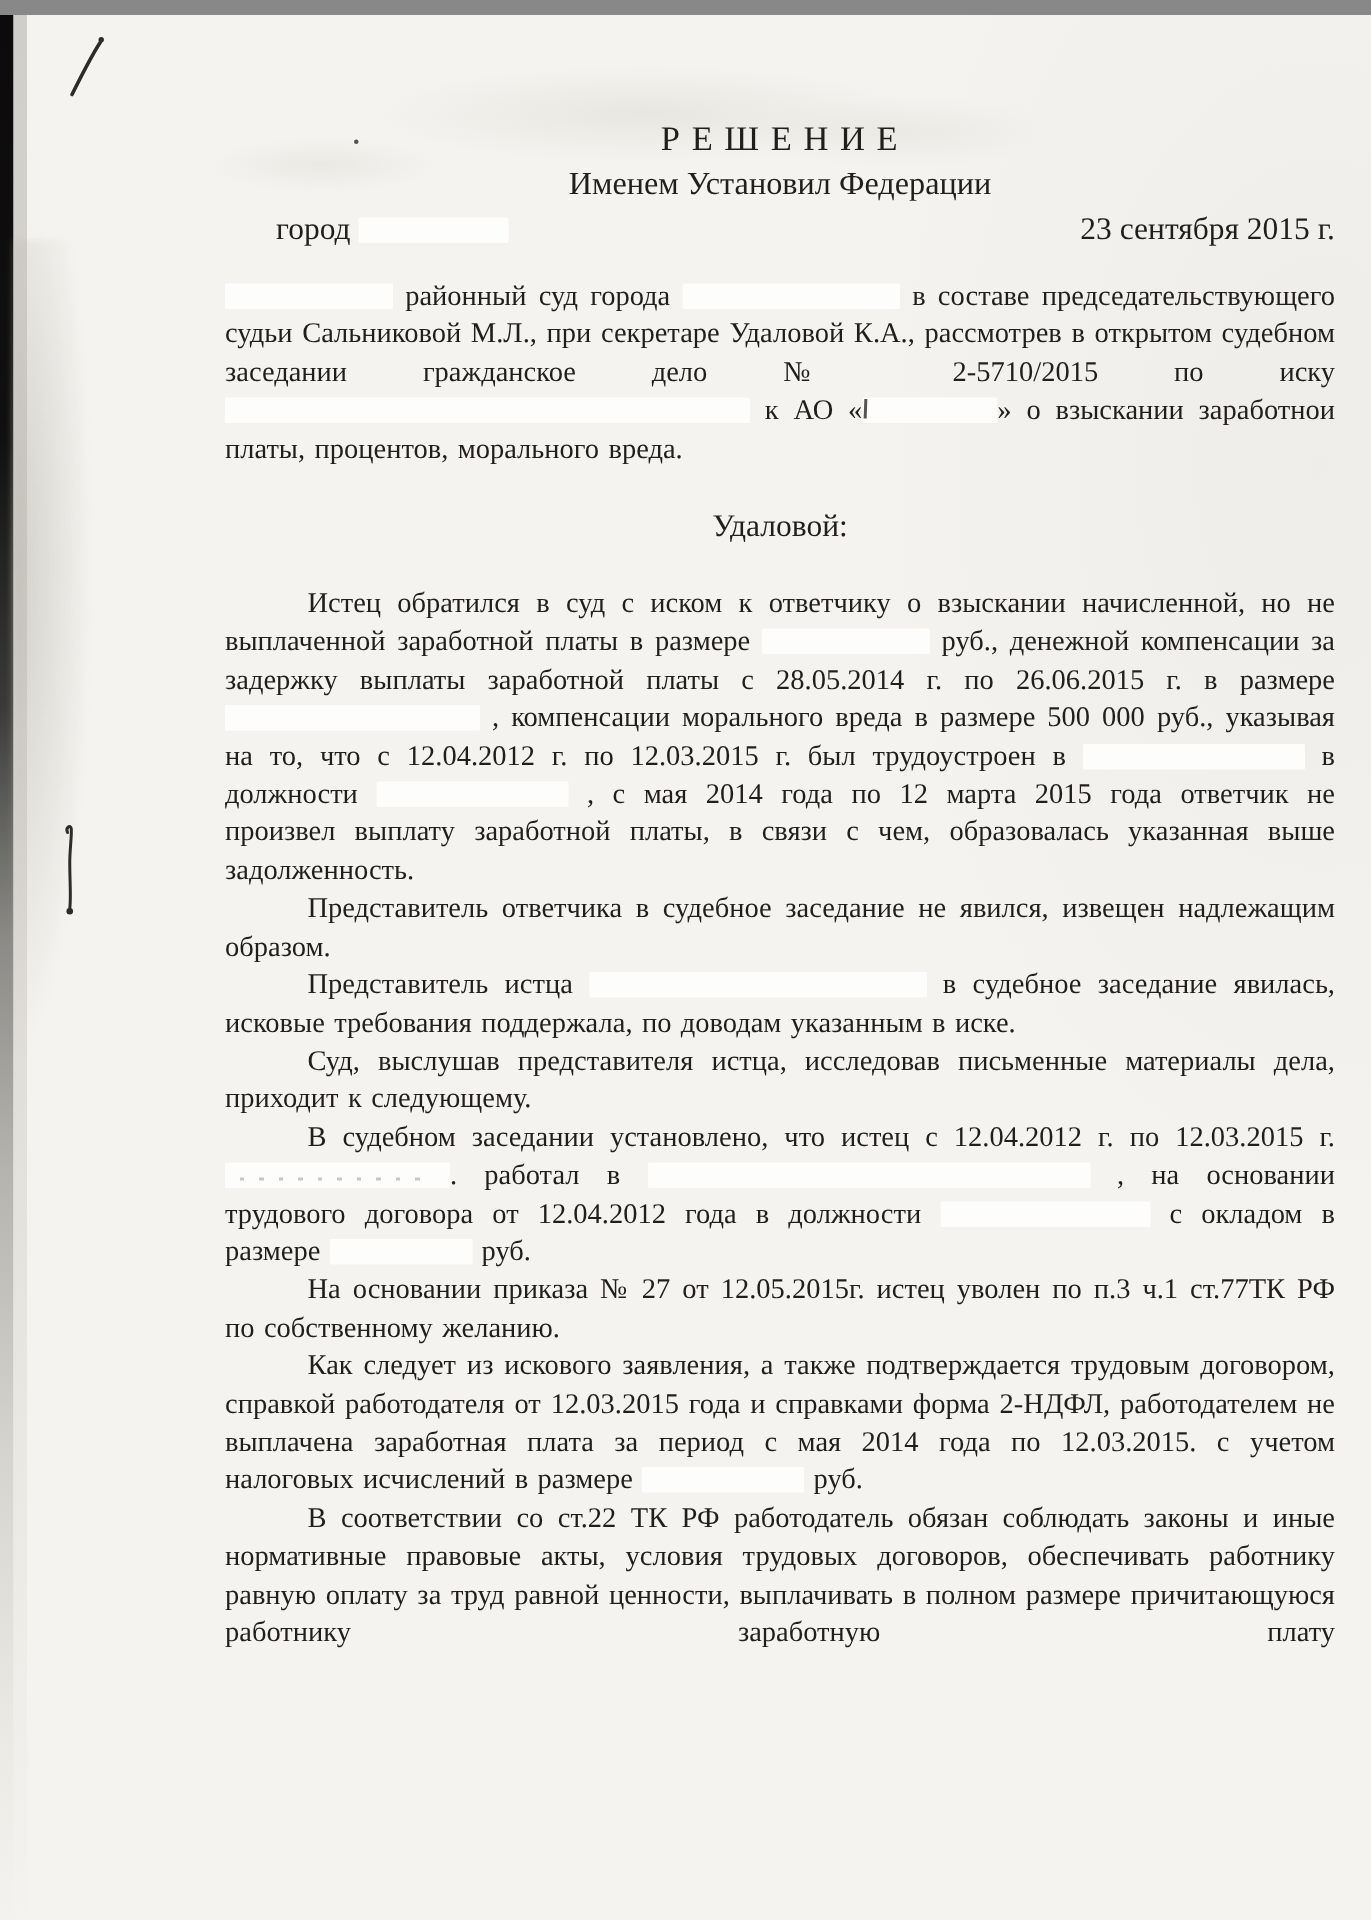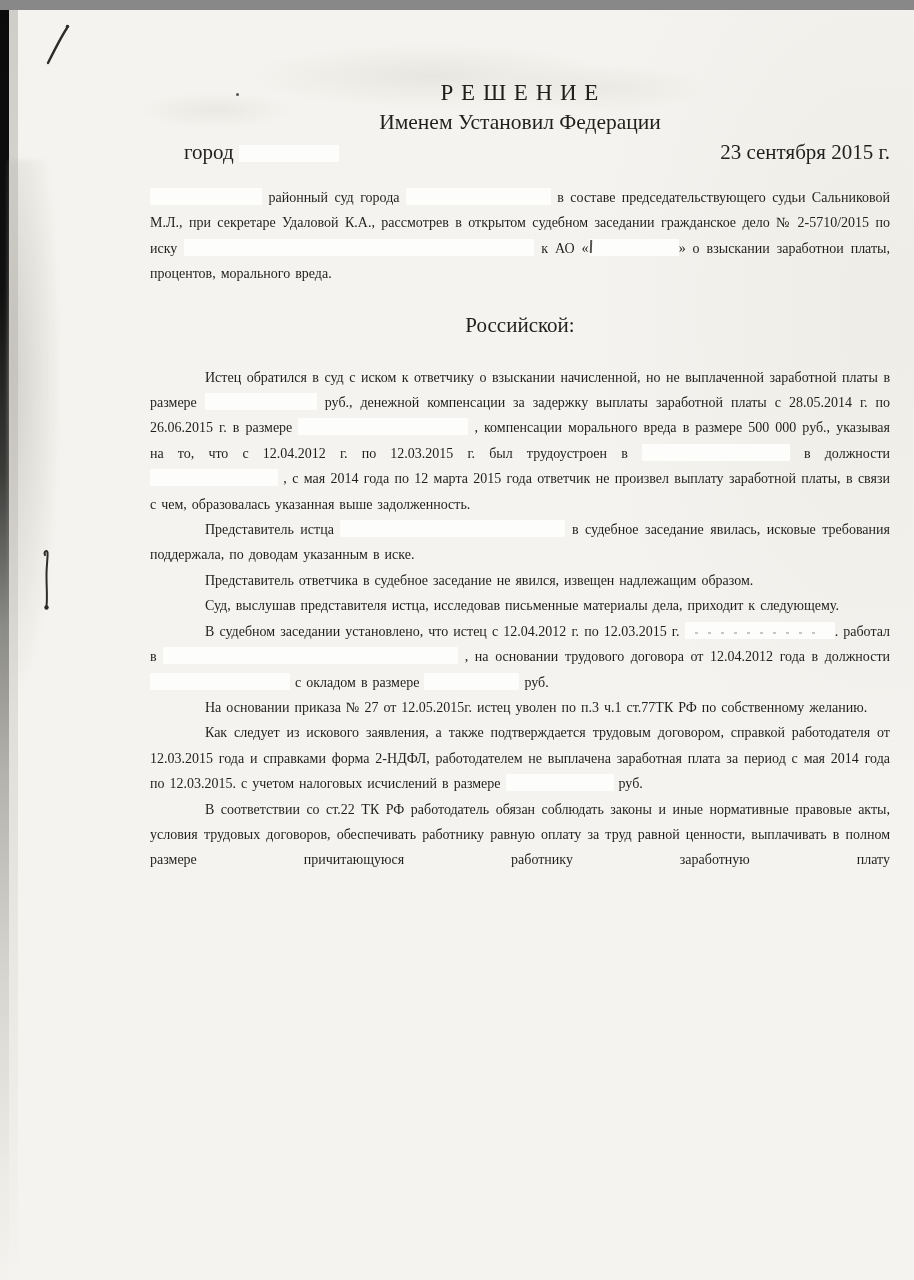--- a/index.html
+++ b/index.html
@@ -70,21 +70,21 @@
     display: flex; justify-content: space-between; align-items: center;
     font-size: 21px; line-height: 25px;
     margin-top: 5px;
     gap: 32px;
   }
   .place-wrap { margin-left: 34px; }
   .doc-body { margin-top: 20px; }
 
   .doc-paragraph {
     margin: 0;
-    font-size: 14px;
+    font-size: 19px;
     line-height: 25.4px;
     text-align: justify;
     word-spacing: 1.5px;
   }
   .doc-paragraph.indented { text-indent: 55px; }
   .doc-paragraph.continues { text-align-last: justify; }
 
   .doc-heading {
     text-align: center;
     font-size: 21px; line-height: 25px;
@@ -145,24 +145,24 @@
     <div class="place-date-row">
       <span class="place-wrap">
         <span>город</span>
         <span class="redaction" style="width: 100px;"></span>
       </span>
       <span>23 сентября 2015 г.</span>
     </div>
 
     <div class="doc-body" id="doc-body">
         <p class="doc-paragraph"><span class="redaction" style="width: 112px;"></span><span> районный суд города </span><span class="redaction" style="width: 145px;"></span><span> в составе председательствующего судьи Сальниковой М.Л., при секретаре Удаловой К.А., рассмотрев в открытом судебном заседании гражданское дело № 2-5710/2015 по иску </span><span class="redaction" style="width: 350px;"></span><span> к АО «</span><span class="redaction fragment" style="width: 90px;"></span><span>» о взыскании заработнои платы, процентов, морального вреда.</span></p>
-        <div class="doc-heading">Российской:</div>
+        <div class="doc-heading">Удаловой:</div>
         <p class="doc-paragraph indented"><span>Истец обратился в суд с иском к ответчику о взыскании начисленной, но не выплаченной заработной платы в размере </span><span class="redaction" style="width: 112px;"></span><span> руб., денежной компенсации за задержку выплаты заработной платы с 28.05.2014 г. по 26.06.2015 г. в размере </span><span class="redaction" style="width: 170px;"></span><span> , компенсации морального вреда в размере 500 000 руб., указывая на то, что с 12.04.2012 г. по 12.03.2015 г. был трудоустроен в </span><span class="redaction" style="width: 148px;"></span><span> в должности </span><span class="redaction" style="width: 128px;"></span><span> , с мая 2014 года по 12 марта 2015 года ответчик не произвел выплату заработной платы, в связи с чем, образовалась указанная выше задолженность.</span></p>
+        <p class="doc-paragraph indented"><span>Представитель ответчика в судебное заседание не явился, извещен надлежащим образом.</span></p>
         <p class="doc-paragraph indented"><span>Представитель истца </span><span class="redaction" style="width: 225px;"></span><span> в судебное заседание явилась, исковые требования поддержала, по доводам указанным в иске.</span></p>
-        <p class="doc-paragraph indented"><span>Представитель ответчика в судебное заседание не явился, извещен надлежащим образом.</span></p>
         <p class="doc-paragraph indented"><span>Суд, выслушав представителя истца, исследовав письменные материалы дела, приходит к следующему.</span></p>
         <p class="doc-paragraph indented"><span>В судебном заседании установлено, что истец с 12.04.2012 г. по 12.03.2015 г. </span><span class="redaction ghost" style="width: 150px;"></span><span>. работал в </span><span class="redaction" style="width: 295px;"></span><span> , на основании трудового договора от 12.04.2012 года в должности </span><span class="redaction" style="width: 140px;"></span><span> с окладом в размере </span><span class="redaction" style="width: 95px;"></span><span> руб.</span></p>
         <p class="doc-paragraph indented"><span>На основании приказа № 27 от 12.05.2015г. истец уволен по п.3 ч.1 ст.77ТК РФ по собственному желанию.</span></p>
         <p class="doc-paragraph indented"><span>Как следует из искового заявления, а также подтверждается трудовым договором, справкой работодателя от 12.03.2015 года и справками форма 2-НДФЛ, работодателем не выплачена заработная плата за период с мая 2014 года по 12.03.2015. с учетом налоговых исчислений в размере </span><span class="redaction" style="width: 108px;"></span><span> руб.</span></p>
         <p class="doc-paragraph indented continues"><span>В соответствии со ст.22 ТК РФ работодатель обязан соблюдать законы и иные нормативные правовые акты, условия трудовых договоров, обеспечивать работнику равную оплату за труд равной ценности, выплачивать в полном размере причитающуюся работнику заработную плату</span></p>
       </div>
   </div>
 
 </div>
 

